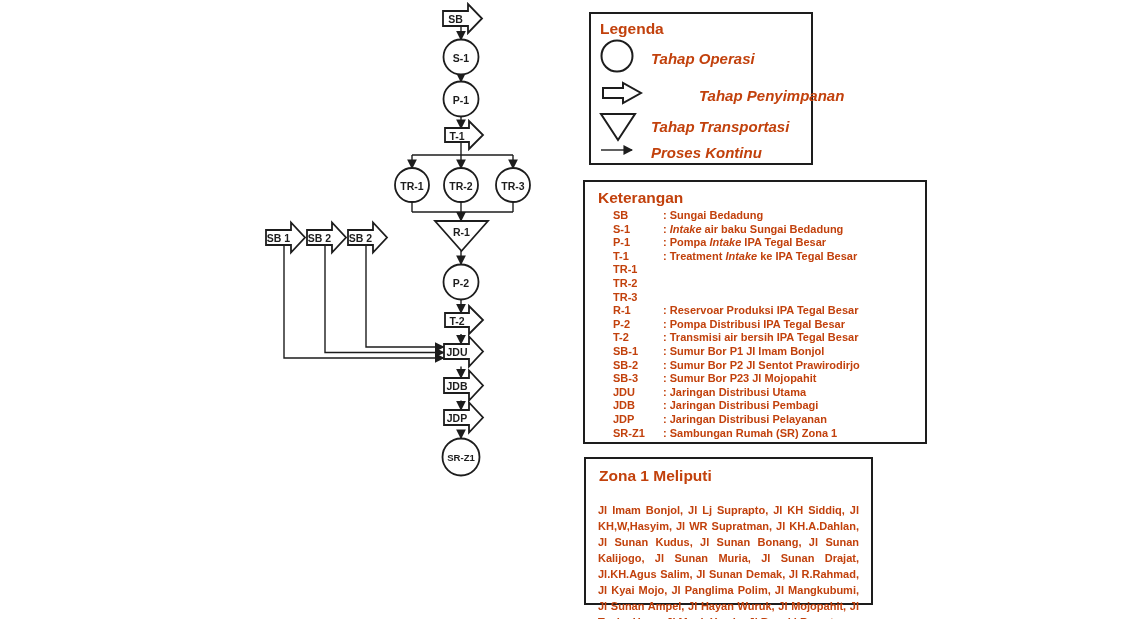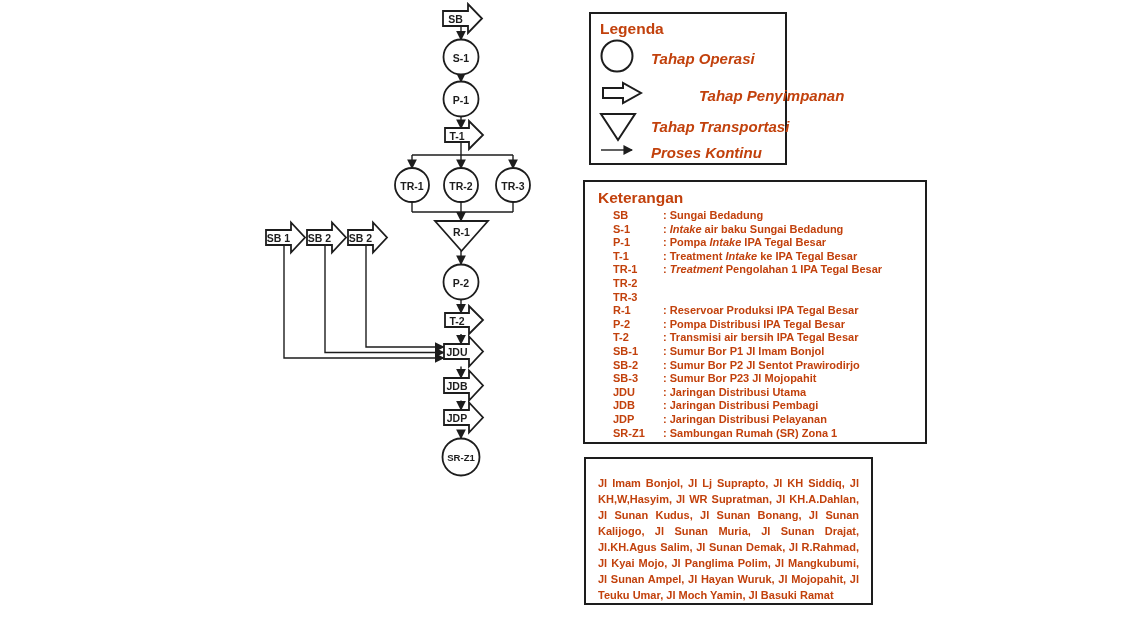--- a/index.html
+++ b/index.html
@@ -11,21 +11,21 @@
   .flow-svg path.shape, .flow-svg circle.shape{fill:#ffffff;stroke:#1d1d1d;stroke-width:1.8;}
   .flow-svg .edge{fill:none;stroke:#1d1d1d;stroke-width:1.4;}
   .flow-svg text{
     font-family:"Liberation Sans","DejaVu Sans",sans-serif;font-weight:700;
     font-size:10.5px;fill:#1d1d1d;text-anchor:middle;dominant-baseline:central;
   }
   .flow-svg text.fs10{font-size:9.6px;}
   .box{position:absolute;border:2px solid #1d1d1d;background:#ffffff;box-sizing:border-box;}
   .box-title{font-size:15.5px;font-weight:700;line-height:20px;}
   
-  .legend-box{left:589px;top:12px;width:198px;height:153px;text-align:center;}
+  .legend-box{left:589px;top:12px;width:224px;height:153px;text-align:center;}
   .legend-box .box-title{position:absolute;left:9px;top:5px;}
   .legend-icon{position:absolute;}
   .legend-label{position:absolute;left:60px;font-size:15px;font-weight:700;white-space:nowrap;font-style:italic;}
   .lg-stroke{fill:none;stroke:#1d1d1d;stroke-width:2;}
   
   .ket-box{left:583px;top:180px;width:344px;height:264px;}
   .ket-box .box-title{margin:6px 0 1px 13px;}
   .ket-row{display:flex;line-height:13.6px;font-size:11px;font-weight:700;}
   .ket-abbr{flex:none;width:50px;margin-left:28px;}
   .ket-desc{white-space:nowrap;}
@@ -183,21 +183,20 @@
         <div class="ket-row">
           <span class="ket-abbr">P-1</span>
           <span class="ket-desc">: <span>Pompa </span><i>Intake</i><span> IPA Tegal Besar</span></span>
         </div>
         <div class="ket-row">
           <span class="ket-abbr">T-1</span>
           <span class="ket-desc">: <span>Treatment </span><i>Intake</i><span> ke IPA Tegal Besar</span></span>
         </div>
         <div class="ket-row">
           <span class="ket-abbr">TR-1</span>
-          <span class="ket-desc">: <i>Treatment</i><span> Pengolahan 1 IPA Tegal Besar</span></span>
         </div>
         <div class="ket-row">
           <span class="ket-abbr">TR-2</span>
         </div>
         <div class="ket-row">
           <span class="ket-abbr">TR-3</span>
         </div>
         <div class="ket-row">
           <span class="ket-abbr">R-1</span>
           <span class="ket-desc">: <span>Reservoar Produksi IPA Tegal Besar</span></span>
@@ -235,16 +234,17 @@
           <span class="ket-desc">: <span>Jaringan Distribusi Pelayanan</span></span>
         </div>
         <div class="ket-row">
           <span class="ket-abbr">SR-Z1</span>
           <span class="ket-desc">: <span>Sambungan Rumah (SR) Zona 1</span></span>
         </div>
       </div>
   </div>
 
   <div class="box zona-box">
+    <div class="box-title">Zona 1 Meliputi</div>
     <div class="zona-text">Jl Imam Bonjol, Jl Lj Suprapto, Jl KH Siddiq, Jl KH,W,Hasyim,  Jl WR Supratman, Jl KH.A.Dahlan, Jl Sunan Kudus, Jl Sunan Bonang, Jl Sunan Kalijogo, Jl Sunan Muria, Jl Sunan Drajat, Jl.KH.Agus Salim, Jl Sunan Demak, Jl R.Rahmad, Jl Kyai Mojo, Jl Panglima Polim, Jl Mangkubumi, Jl Sunan Ampel, Jl Hayan Wuruk, Jl Mojopahit, Jl Teuku Umar, Jl Moch Yamin, Jl Basuki Ramat</div>
   </div>
 
 </div>
 
 </body></html>

